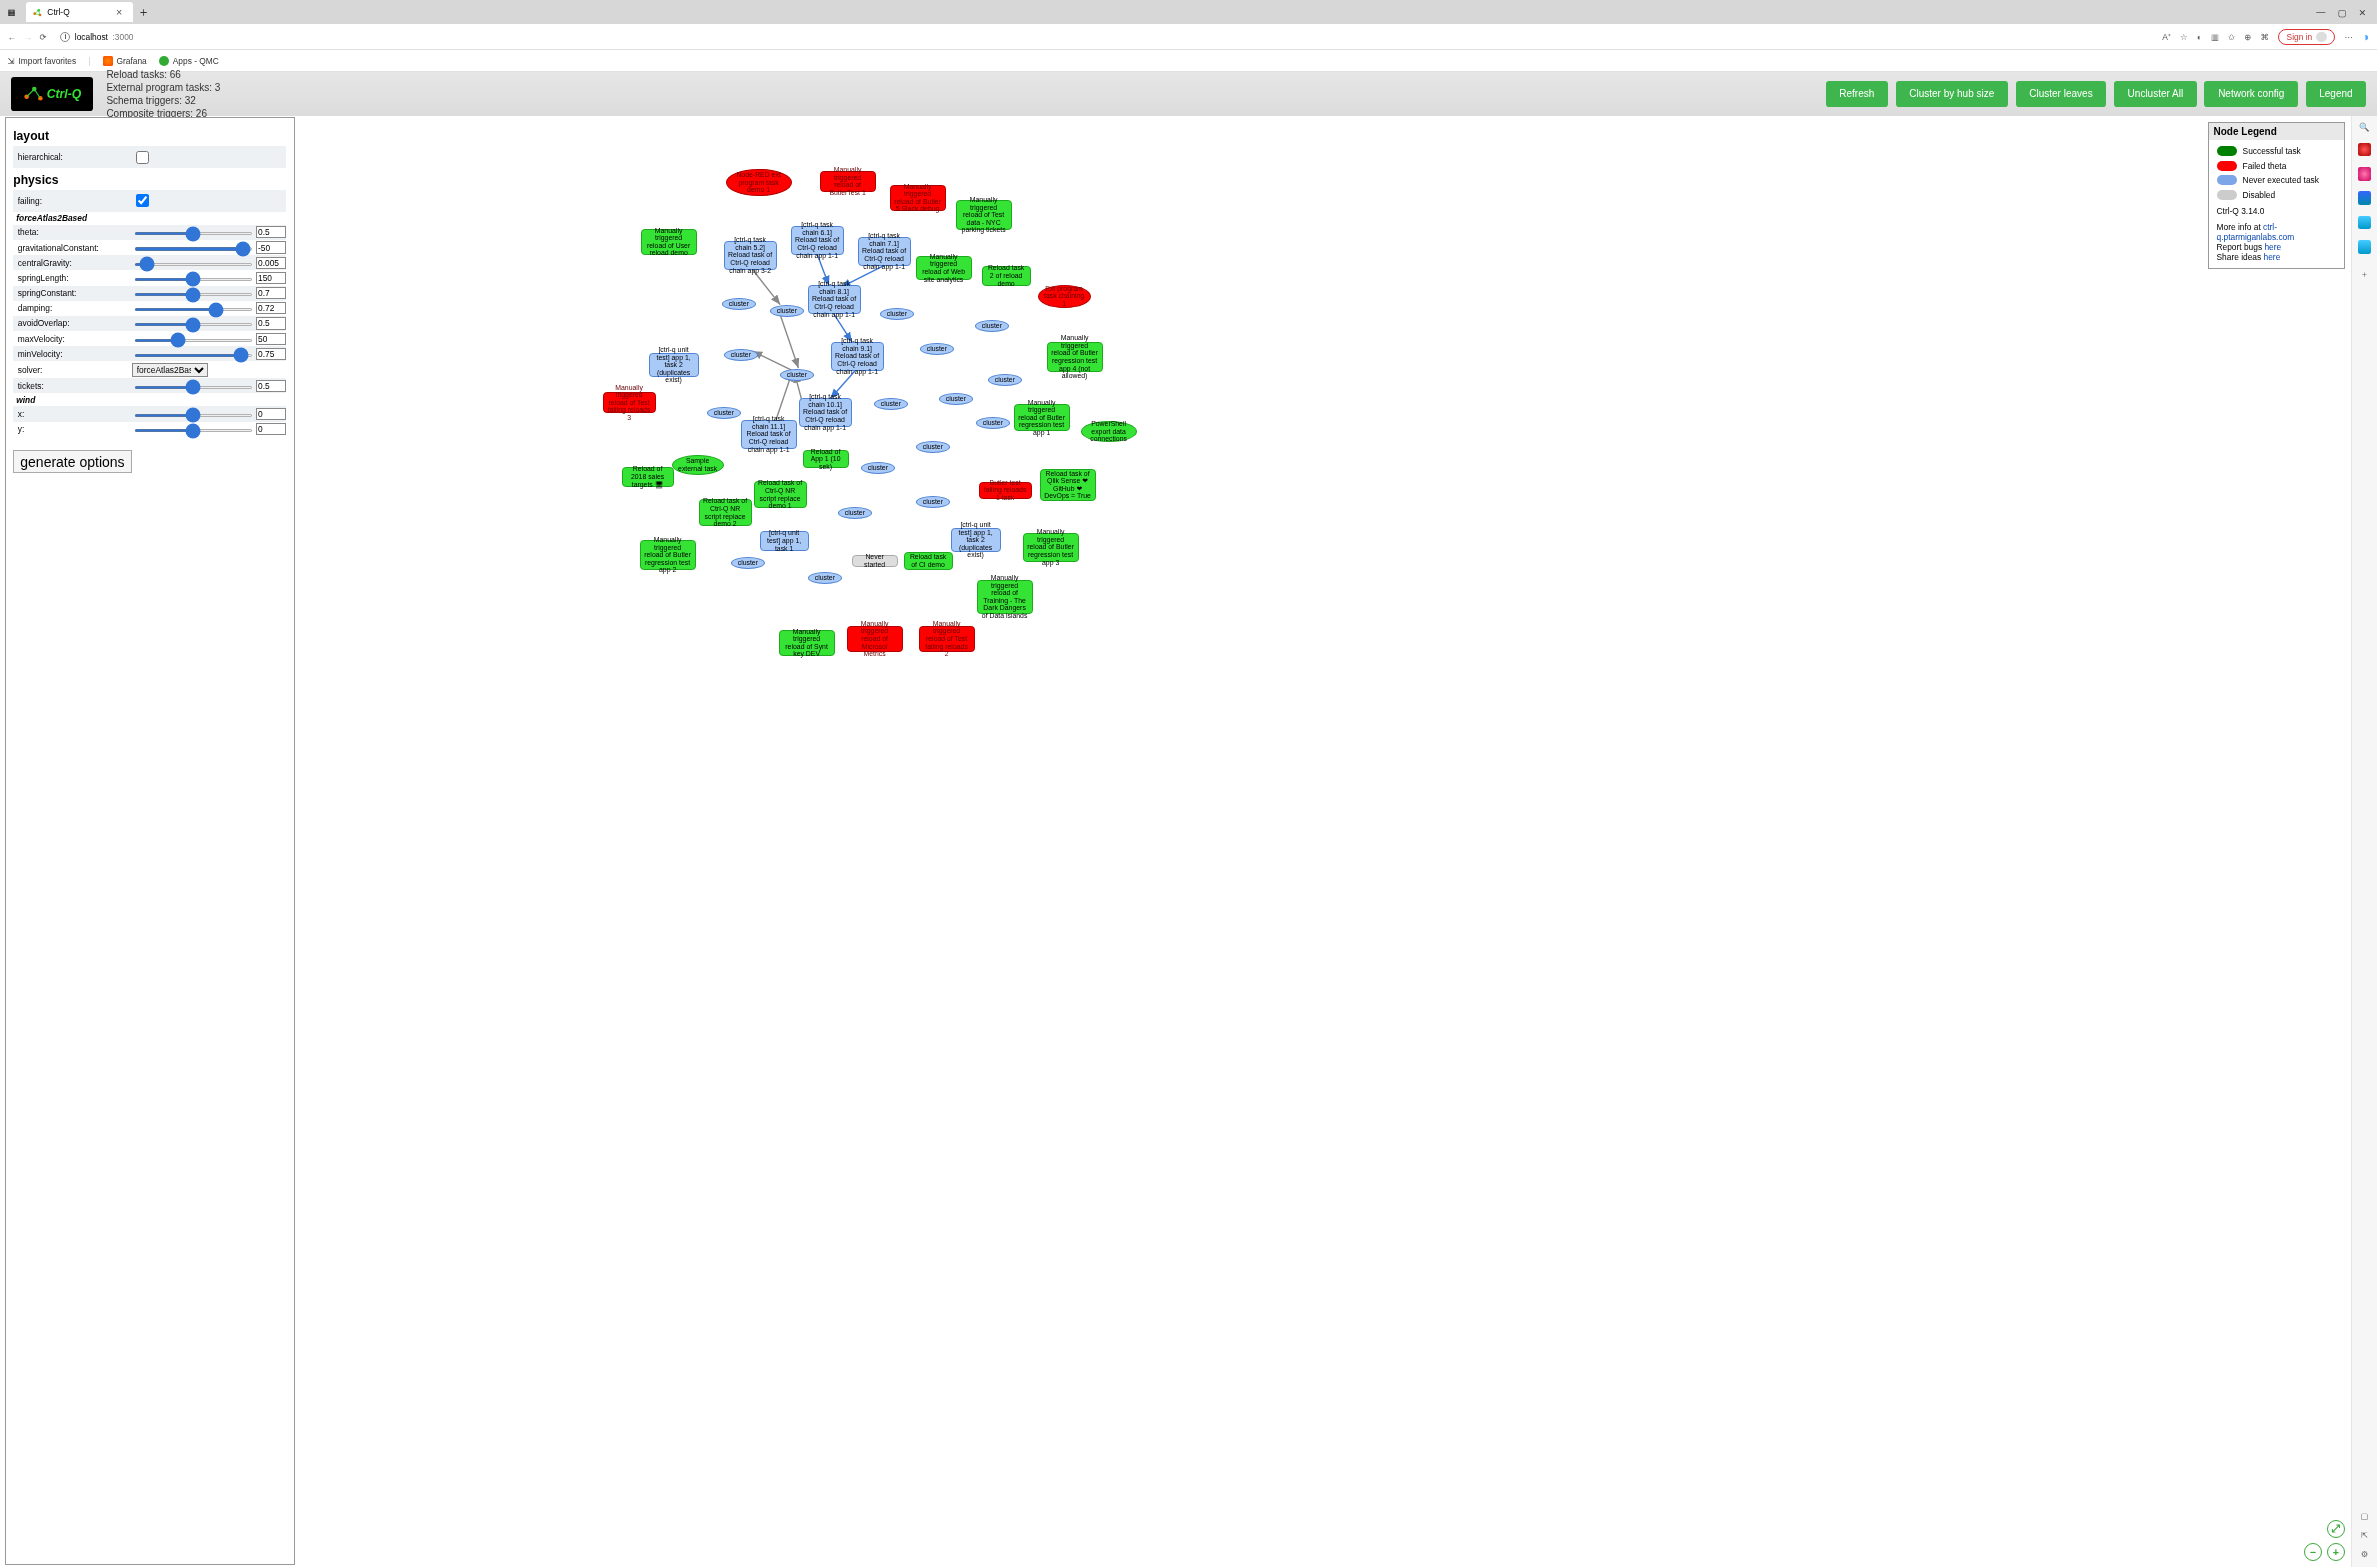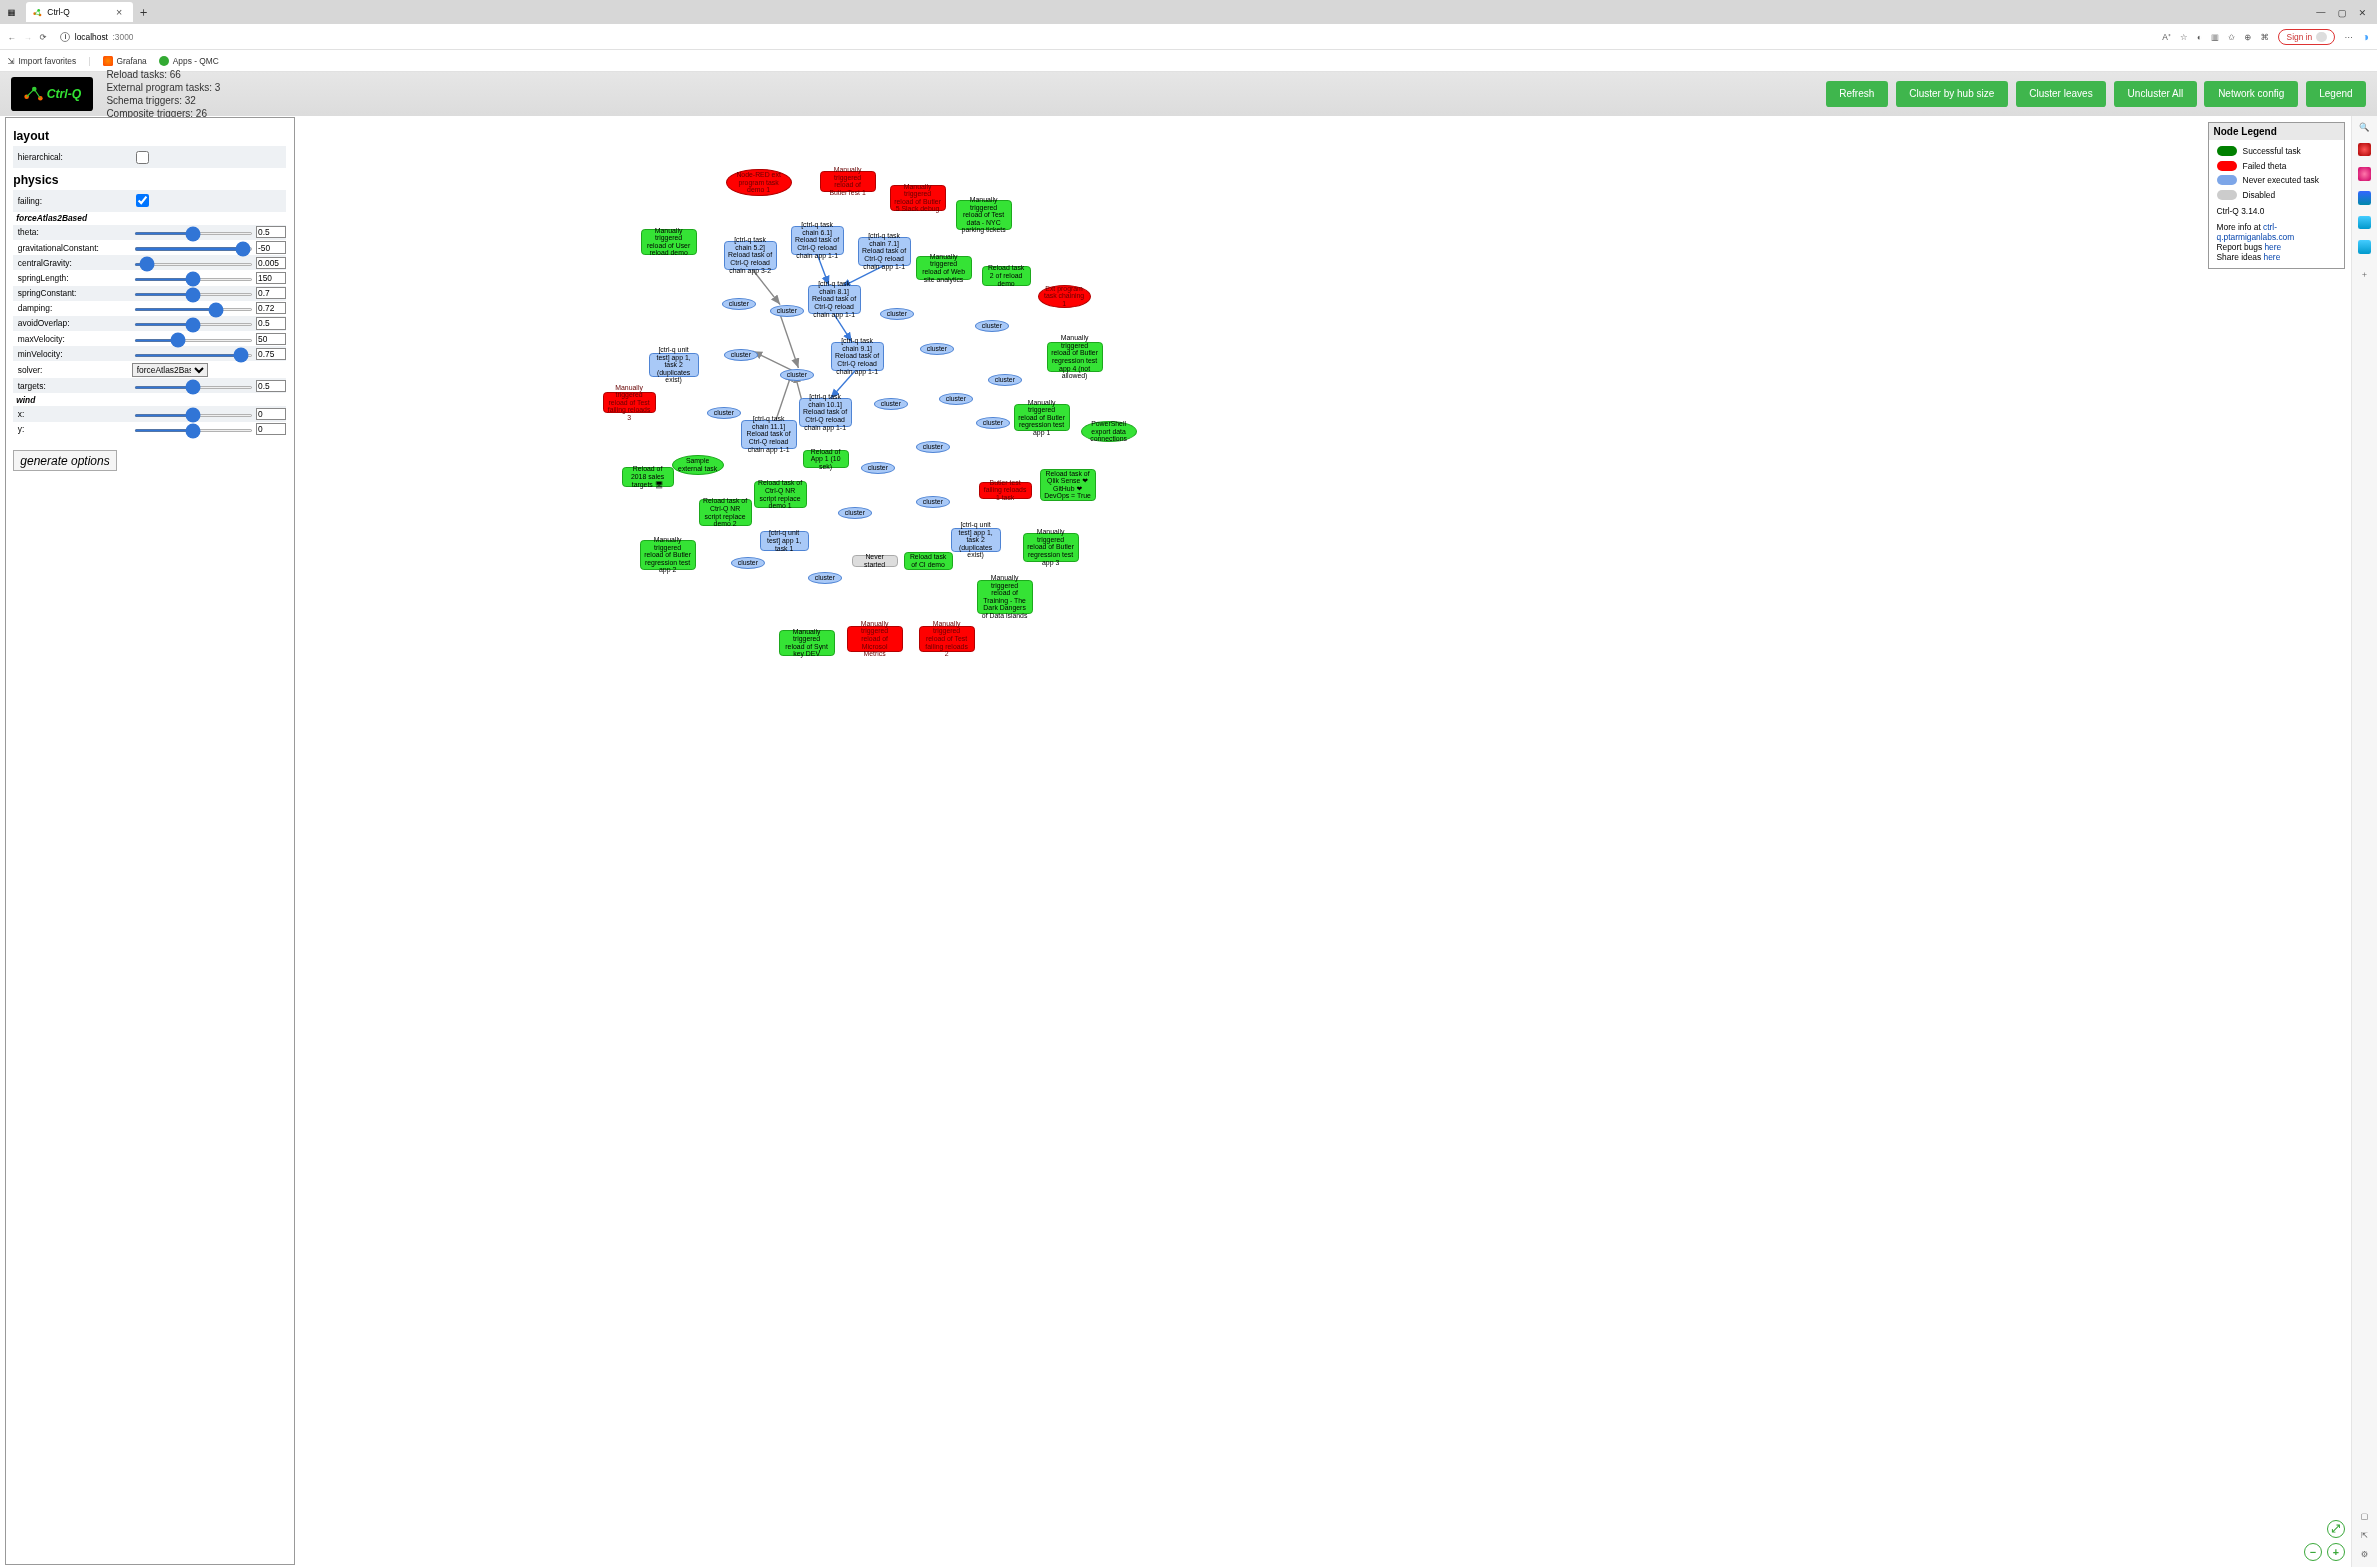--- a/index.html
+++ b/index.html
@@ -37,21 +37,21 @@
   .config-panel { width:290px; border:0.8px solid #999; padding:6.1px 7.6px; margin:1.5px 0 1.5px 4.6px; overflow:auto; background:#fff;}
   .cfg-heading { font-weight:bold; font-size:12.2px; margin:4.6px 0 3.1px;}
   .cfg-row { display:flex; align-items:center; padding:1.5px 0; gap:4.6px;}
   .cfg-row.alt { background:#eef1f4; }
   .cfg-row .lbl { width:114px; font-size:8.4px; color:#000; padding-left:4.6px;}
   .cfg-row .slider { flex:1; }
   .cfg-row input[type=range]{ width:100%; accent-color:#3175d6; height:3.1px;}
   .cfg-row .val { width:30.5px; height:12.2px; font-size:8.4px; border:0.8px solid #888; padding:0 1.5px;}
   .cfg-sub { font-style:italic; font-weight:bold; font-size:8.4px; margin:1.5px 0 1.5px 3.1px;}
   .cfg-select { width:76px; font-size:8.4px; border:0.8px solid #888; height:13.7px;}
-  .gen-btn { border:0.8px solid #aaa; background:#f5f5f5; padding:2.3px 6.1px; font-size:12px; margin-top:13.7px;font-style:italic;}
+  .gen-btn { border:0.8px solid #aaa; background:#f5f5f5; padding:2.3px 6.1px; font-size:14px; margin-top:13.7px;}
   
   .canvas-wrap { flex:1; position:relative; overflow:hidden; }
   .node { position:absolute; font-size:6.9px; text-align:center; display:flex; align-items:center; justify-content:center; padding:2.3px 3.1px; line-height:1.1; cursor:pointer;}
   .node.box { border-radius:3.8px; }
   .node.green { background:#35e335; border:0.8px solid #1da81d;}
   .node.red   { background:#ff0000; color:#600; border:0.8px solid #b30000;}
   .node.blue  { background:#a9c9f7; border:0.8px solid #4f84d4; color:#000;}
   .node.grey  { background:#ddd; border:0.8px solid #aaa; color:#000;}
   .node.ellipse { border-radius:50%; }
   .cluster { background:#a9c9f7; border:0.8px solid #4f84d4; border-radius:50%; font-size:6.9px; padding:1.5px 6.1px; position:absolute; text-align:center;}
@@ -227,21 +227,21 @@
         </div>
       </div>
 
     <div class="cfg-row">
       <span class="lbl">solver:</span>
       <select class="cfg-select">
         <option>forceAtlas2Based</option>
       </select>
     </div>
     <div class="cfg-row alt">
-      <span class="lbl">targets:</span>
+      <span class="lbl">tickets:</span>
       <div class="slider"><input type="range" min="0" max="1" step="0.01" value="0.5" style=""></div>
       <input class="val" value="0.5" style="">
     </div>
     <div class="cfg-sub">wind</div>
     <div class="cfg-row alt">
       <span class="lbl">x:</span>
       <div class="slider"><input type="range" min="0" max="1" step="0.01" value="0.5" style=""></div>
       <input class="val" value="0" style="">
     </div>
     <div class="cfg-row">

